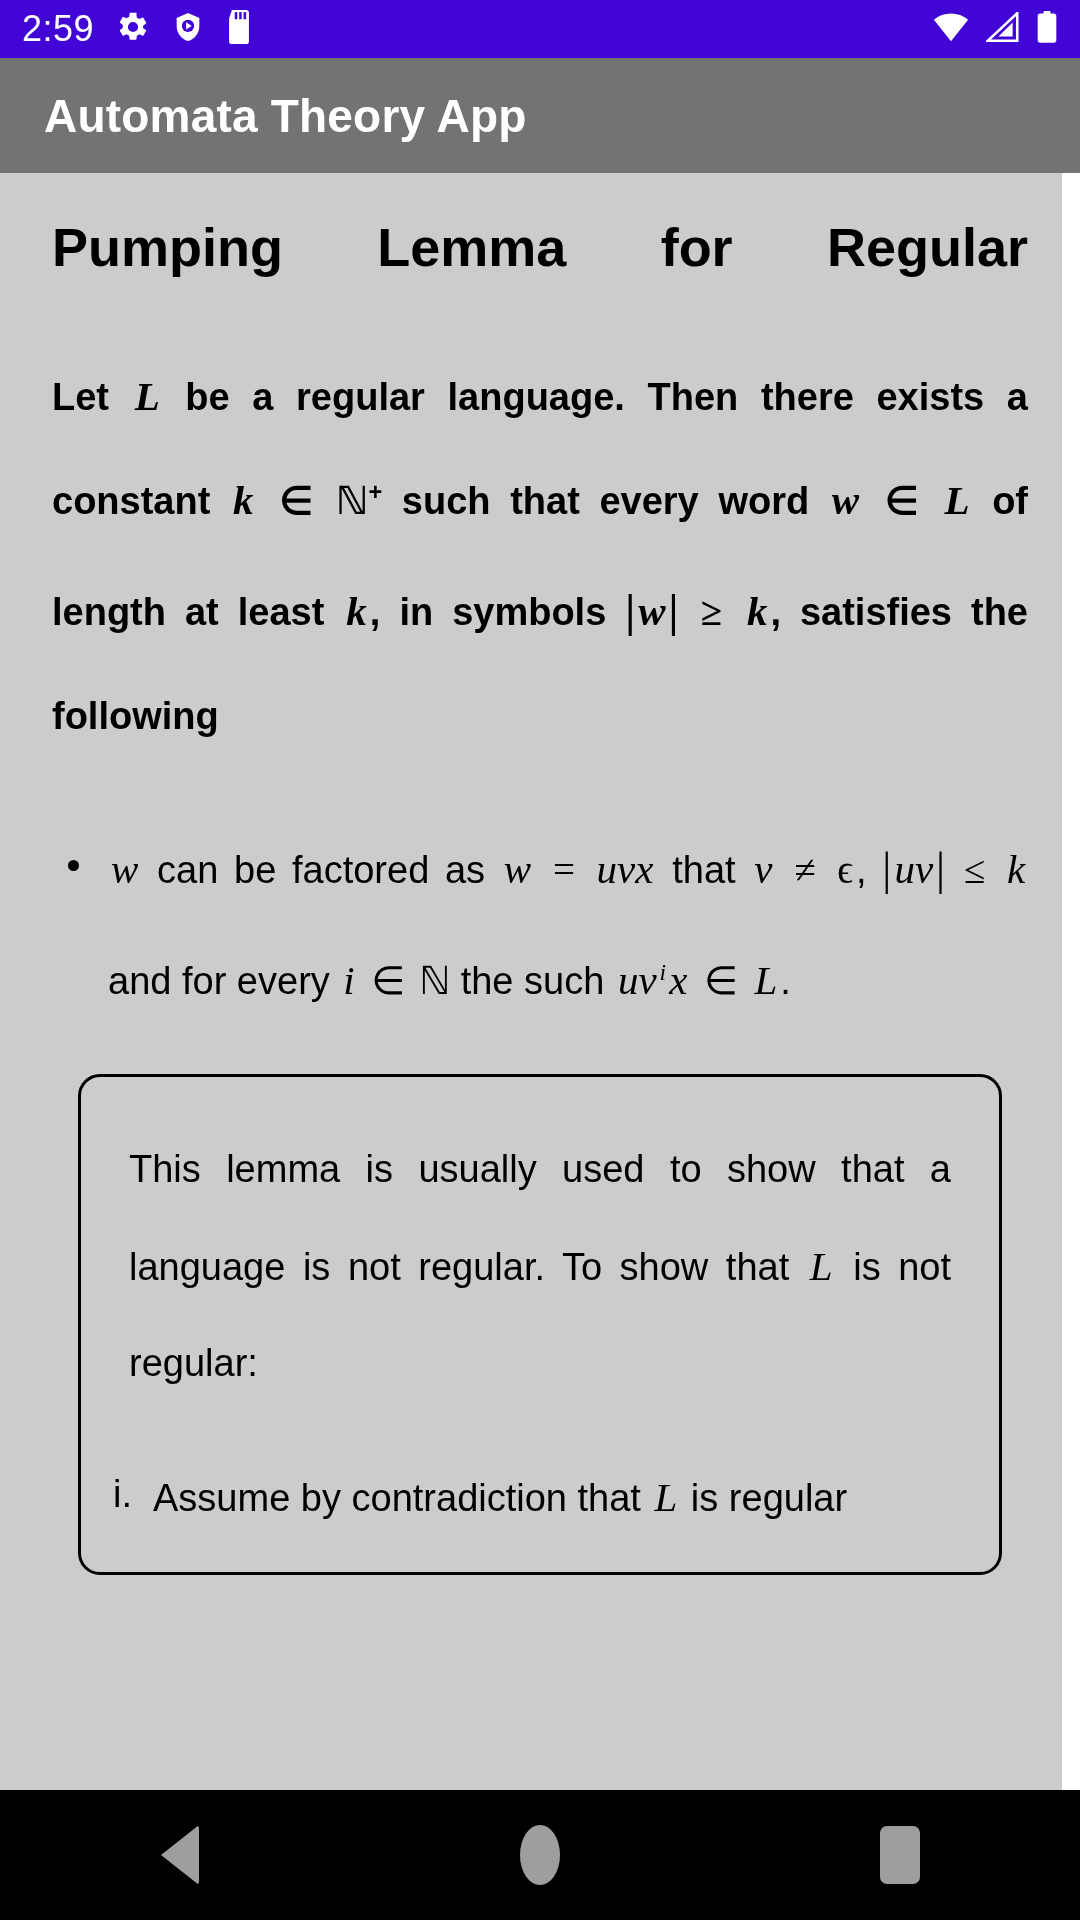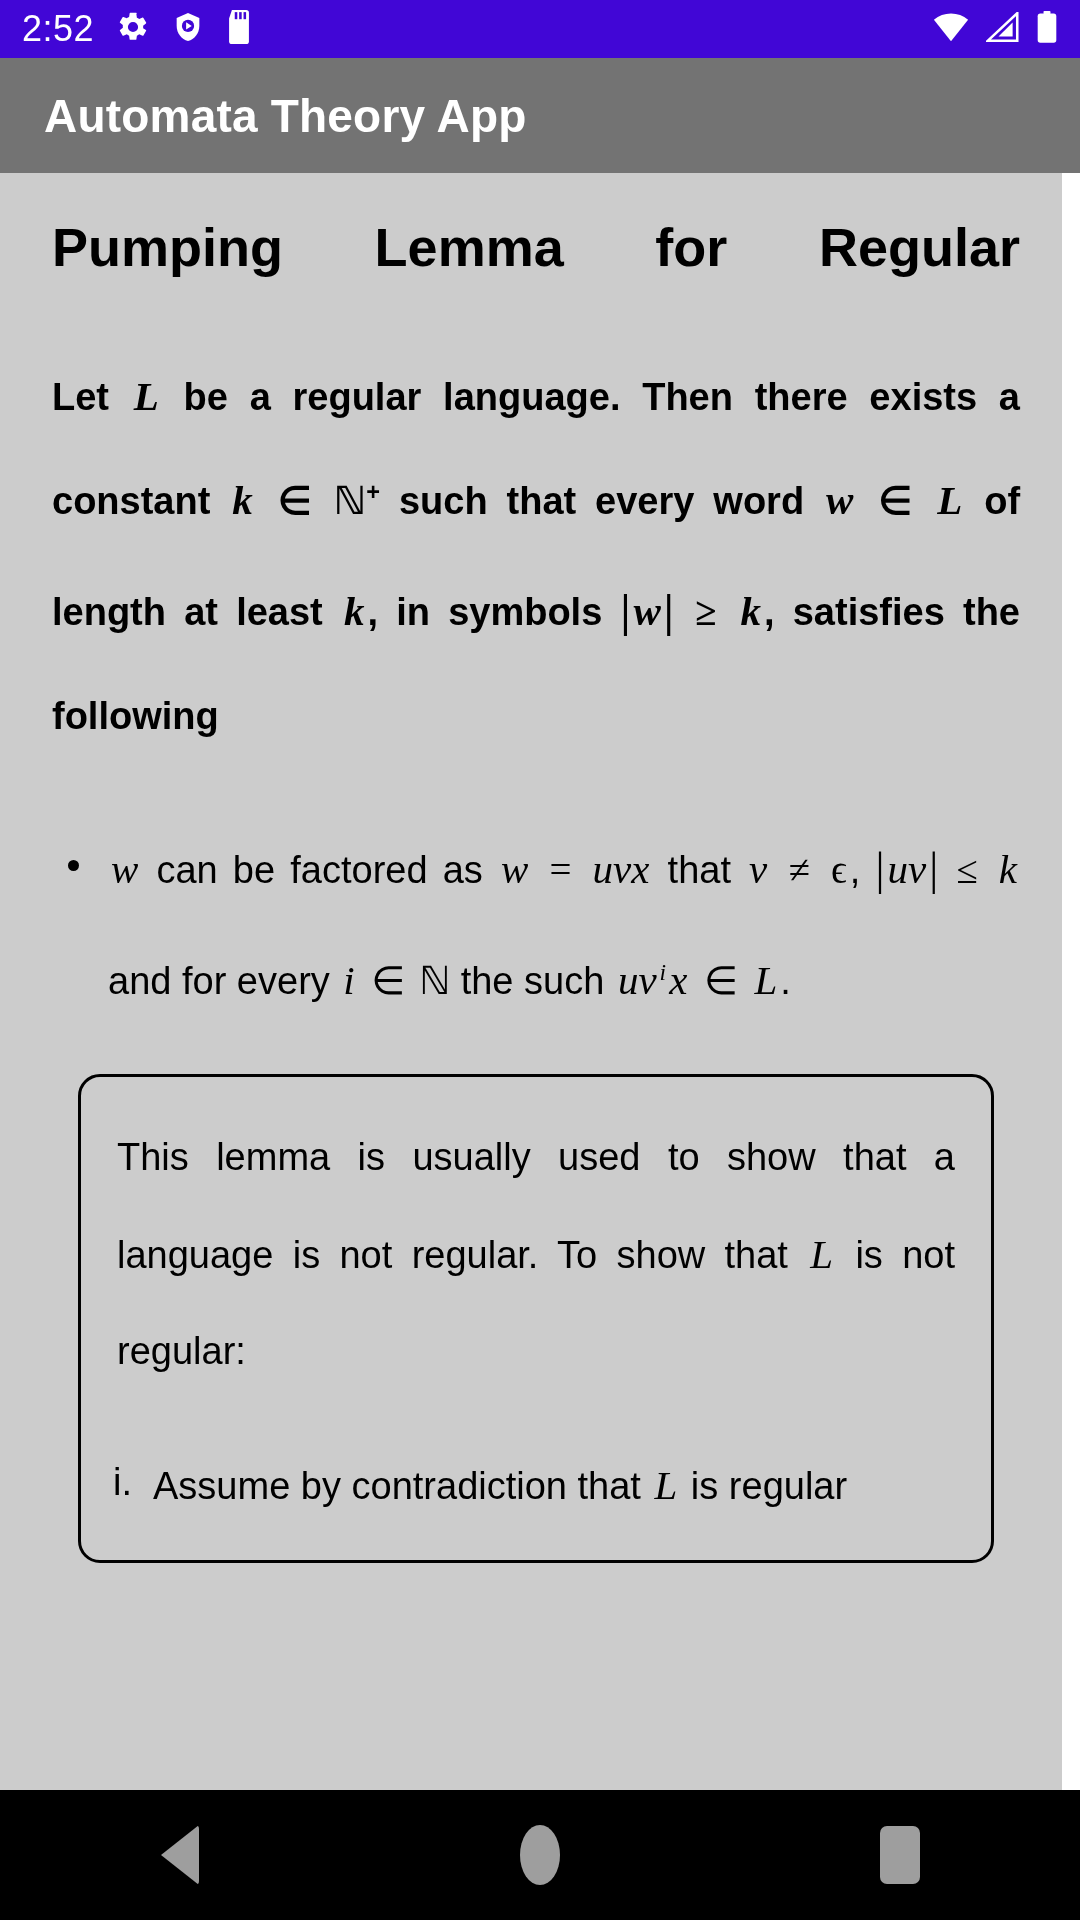--- a/index.html
+++ b/index.html
@@ -40,21 +40,21 @@
     color:#ffffff; font-size:46px; font-weight:bold;
     letter-spacing:.2px;
   }
 
   
   #content-card{
     position:absolute; top:173px; left:18px;
     width:1044px; height:1617px;
     background:#cccccc;
     overflow:hidden;
-    padding:36px 34px 0 26px;
+    padding:36px 26px 0 26px;
   }
   #page-edge{
     position:absolute; top:173px; left:1062px;
     width:18px; height:1617px;
     background:#ffffff;
   }
   #card-left-edge{
     position:absolute; top:173px; left:0px;
     width:18px; height:1617px;
     background:#cccccc;
@@ -121,21 +121,21 @@
   }
 
   
   #callout{
     margin:40px 34px 0 34px;
     border:3px solid #000;
     border-radius:22px;
     padding:30px 32px 34px 32px;
     min-height:400px;
   }
-  #callout .para{ margin:4px; line-height:2.45; }
+  #callout .para{ margin:16px; line-height:2.45; }
   .ol-item{
     margin-top:46px;
     padding-left:40px;
     font-size:38px;
     line-height:2.0;
     text-align:justify; text-align-last:left;
     position:relative;
   }
   .ol-marker{ position:absolute; left:0; top:0; font-size:38px; }
 
@@ -166,21 +166,21 @@
   #nav-topline{
     position:absolute; bottom:130px; left:62px;
     width:956px; height:6px; background:#cccccc;
   }
 </style>
 </head>
 <body>
 
 <div id="status-bar">
   <div id="status-left">
-    <span id="clock">2:52</span>
+    <span id="clock">2:59</span>
 
     <span class="sicon">
       <svg width="34" height="34" viewBox="0 0 24 24" fill="#fff">
         <path d="M19.14,12.94a7.07,7.07,0,0,0,0-1.88l2-1.56a.5.5,0,0,0,.12-.62l-1.9-3.3a.5.5,0,0,0-.6-.22l-2.39,1a7.2,7.2,0,0,0-1.63-.94l-.36-2.54A.5.5,0,0,0,13.9,2H10.1a.5.5,0,0,0-.49.42L9.25,4.96a7.2,7.2,0,0,0-1.63.94l-2.39-1a.5.5,0,0,0-.6.22L2.73,8.42a.5.5,0,0,0,.12.62l2,1.56a7.07,7.07,0,0,0,0,1.88l-2,1.56a.5.5,0,0,0-.12.62l1.9,3.3a.5.5,0,0,0,.6.22l2.39-1a7.2,7.2,0,0,0,1.63.94l.36,2.54a.5.5,0,0,0,.49.42h3.8a.5.5,0,0,0,.49-.42l.36-2.54a7.2,7.2,0,0,0,1.63-.94l2.39,1a.5.5,0,0,0,.6-.22l1.9-3.3a.5.5,0,0,0-.12-.62ZM12,15.6A3.6,3.6,0,1,1,15.6,12,3.6,3.6,0,0,1,12,15.6Z"></path>
       </svg>
     </span>
 
     <span class="sicon">
       <svg width="32" height="34" viewBox="0 0 24 24">
         <path d="M12 1.5 3.5 5.2v6.1c0 5.3 3.6 10.2 8.5 11.2 4.9-1 8.5-5.9 8.5-11.2V5.2Z" fill="#fff"></path>

